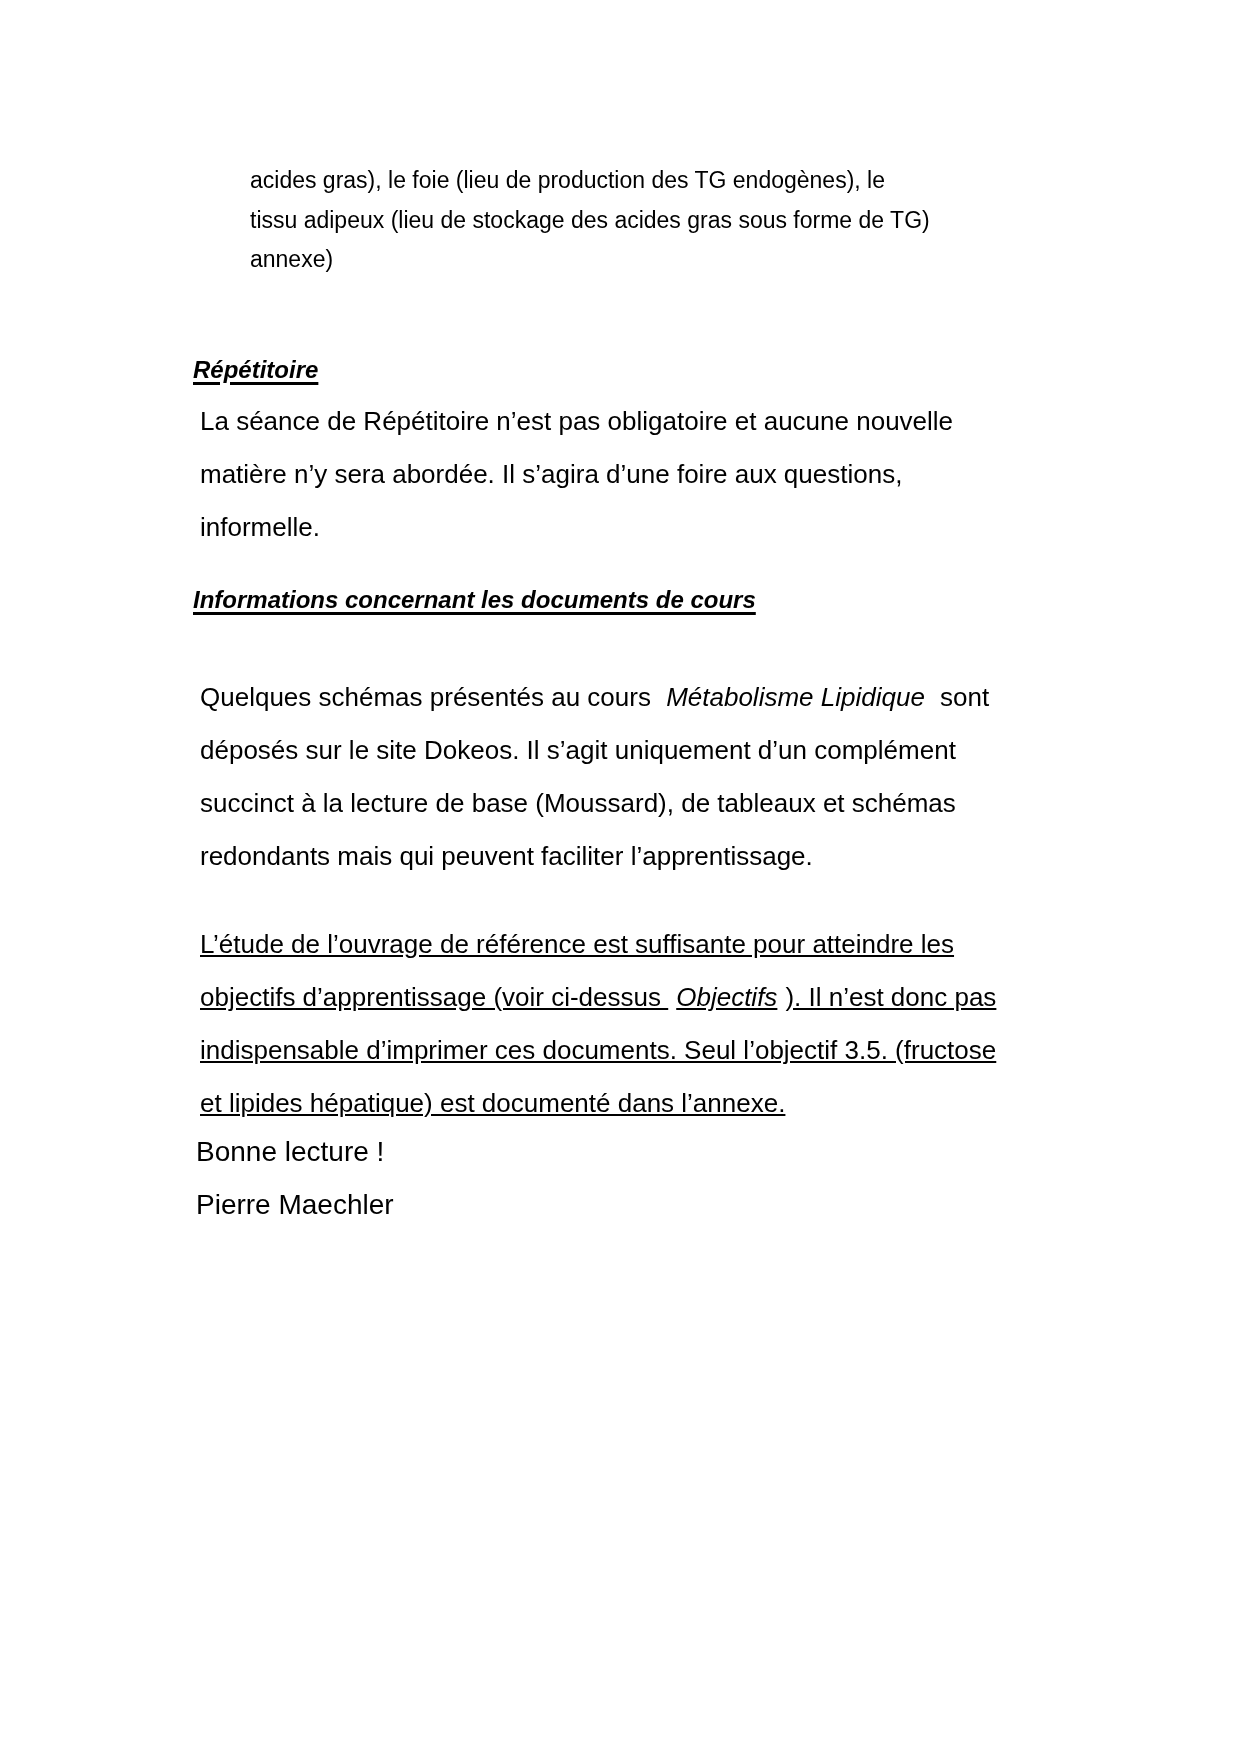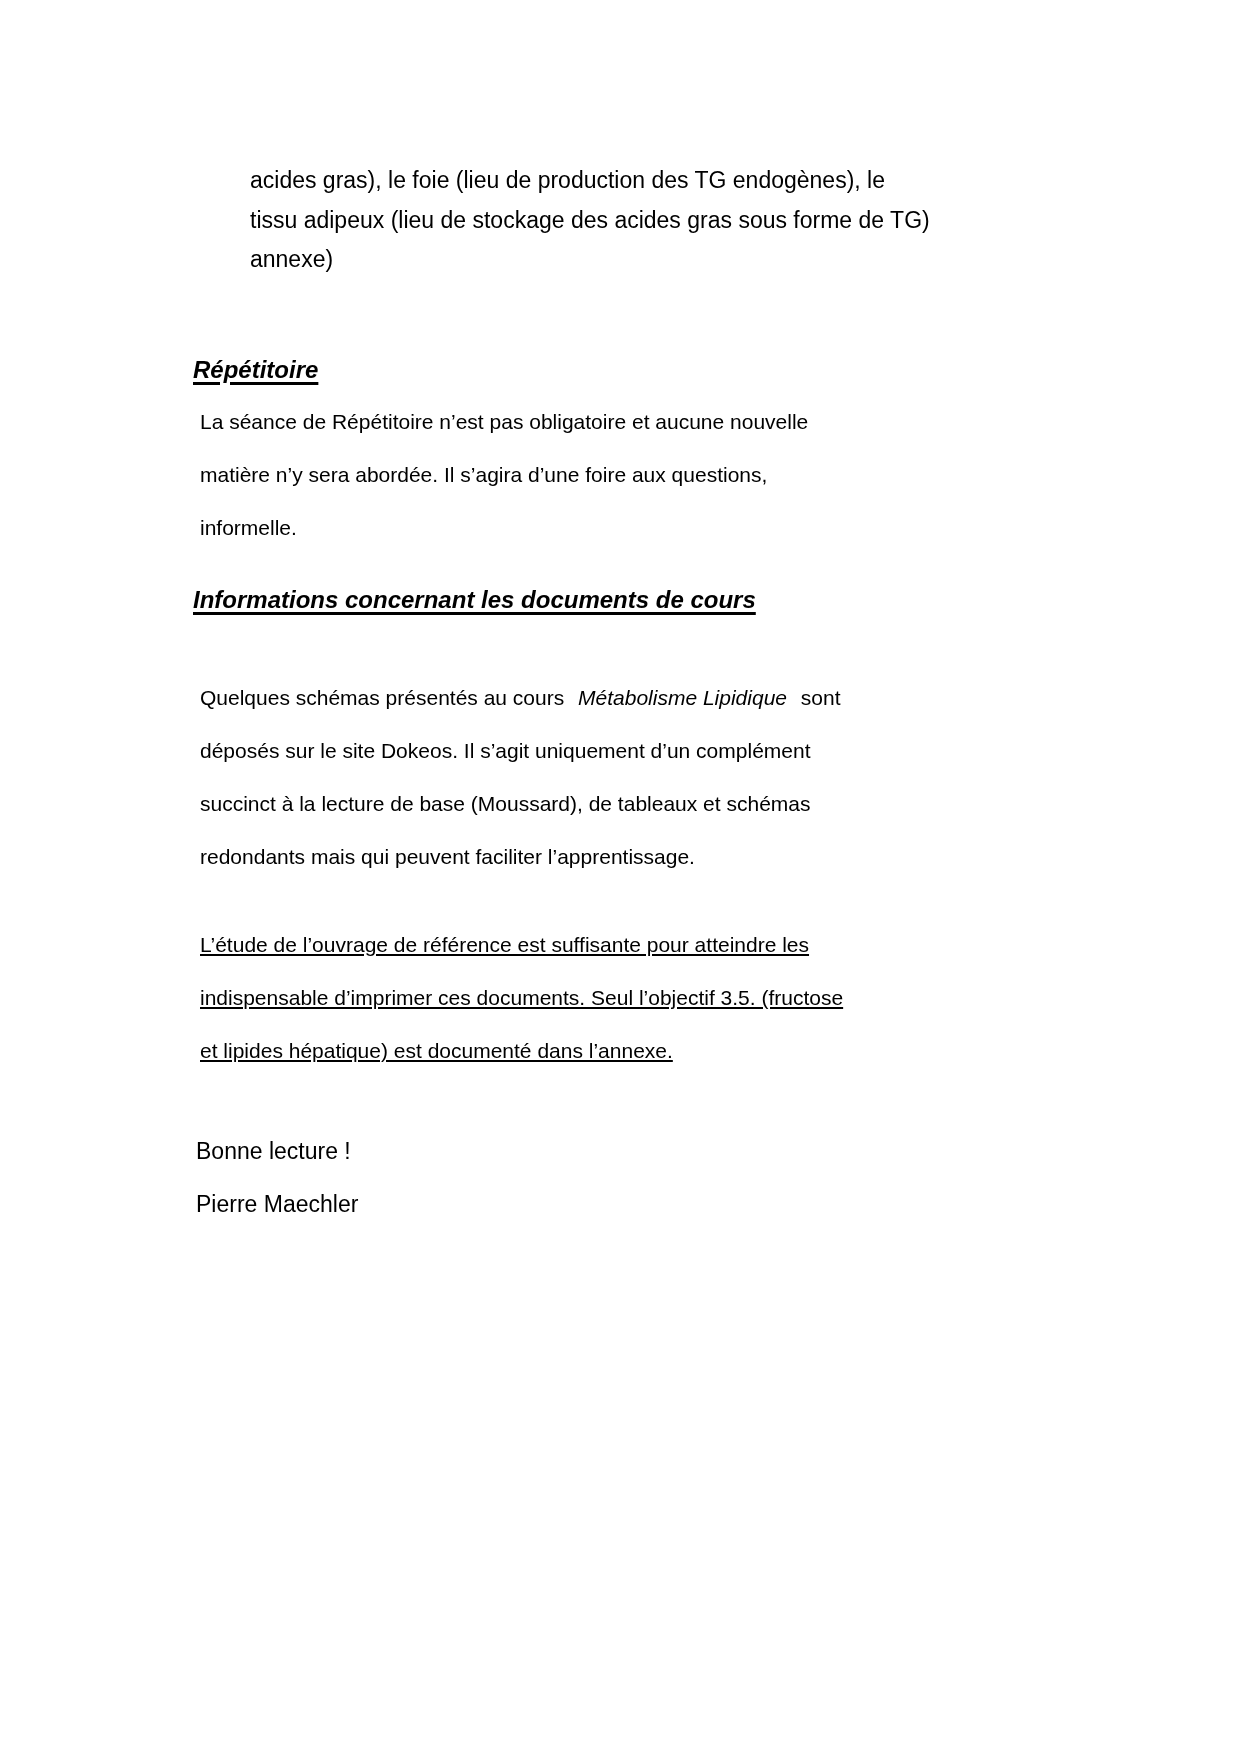--- a/index.html
+++ b/index.html
@@ -41,31 +41,31 @@
     text-underline-offset: 4px;
     white-space: nowrap;
   }
   .heading-0 { top: 342px; }
   .heading-1 { top: 572px; font-style: italic; }
 
   
   .para {
     position: absolute;
     left: 180px;
-    font-size: 21px;
+    font-size: 26px;
     line-height: 45px;
   }
   .para-0-0 { top: 383px; }
   .para-1-0 { top: 659px; }
   .para-1-1 { top: 906px; text-decoration: underline; }
 
   .closing {
     left: 180px;
     top: 1113px;
-    font-size: 23px;
+    font-size: 28px;
     line-height: 45px;
   }
 
   .it { font-style: italic; }
 </style>
 </head>
 <body>
 
 <div class="page">
   <div id="objectives" class="block objectives">
@@ -82,20 +82,21 @@
       </div>
       <div class="heading heading-1">Informations concernant les documents de cours</div>
       <div class="para para-1-0">
         <div class="line"><span>Quelques schémas présentés au cours </span><span class="it">Métabolisme Lipidique</span><span> sont</span></div>
         <div class="line"><span>déposés sur le site Dokeos. Il s’agit uniquement d’un complément</span></div>
         <div class="line"><span>succinct à la lecture de base (Moussard), de tableaux et schémas</span></div>
         <div class="line"><span>redondants mais qui peuvent faciliter l’apprentissage.</span></div>
       </div>
       <div class="para para-1-1">
         <div class="line"><span>L’étude de l’ouvrage de référence est suffisante pour atteindre les</span></div>
+        <div class="line"><span>objectifs d’apprentissage (voir ci-dessus </span><span class="it">Objectifs</span><span>). Il n’est donc pas</span></div>
         <div class="line"><span>indispensable d’imprimer ces documents. Seul l’objectif 3.5. (fructose</span></div>
         <div class="line"><span>et lipides hépatique) est documenté dans l’annexe.</span></div>
       </div>
     </div>
   <div id="closing" class="block closing">
       <div class="line">Bonne lecture !</div>
       <div class="line">Pierre Maechler</div>
     </div>
 </div>
 

